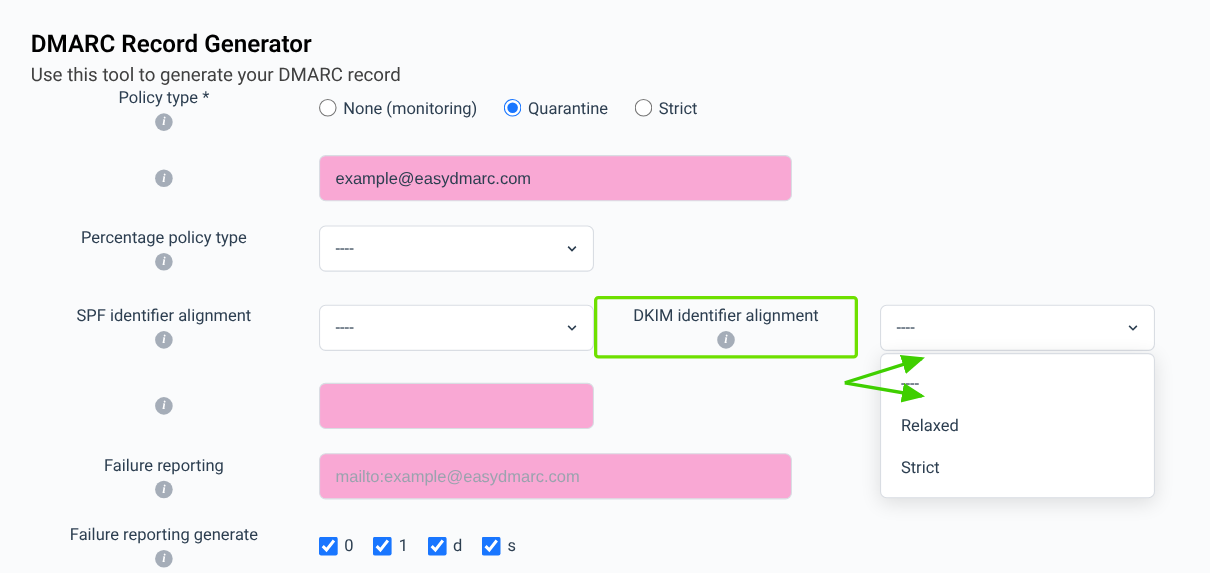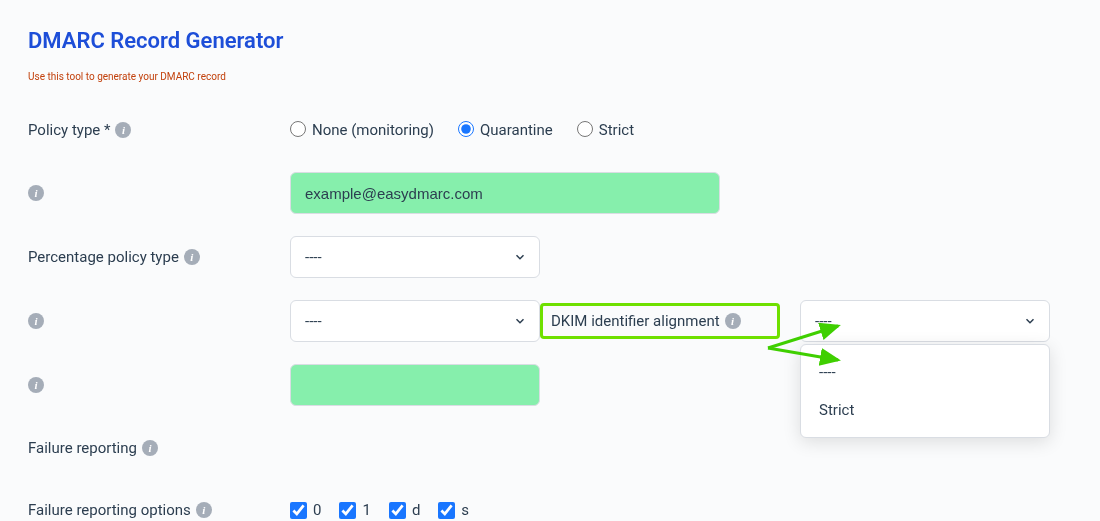--- a/index.html
+++ b/index.html
@@ -11,44 +11,44 @@
     }
     .container {
       width: 1100px;
       background: #fafbfc;
       padding: 28px 28px 40px 28px;
       position: relative;
     }
     .title {
       font-size: 22px;
       font-weight: 600;
-      color: #1d4ed8;
-      margin-bottom: 18px;
+      color: #000000;
+      margin-bottom: 6px;
     }
     .subtitle {
-      font-size: 10px;
-      color: #c2410c;
-      margin-bottom: 28px;
+      font-size: 17px;
+      color: #404040;
     }
     .form-row {
       display: flex;
       align-items: center;
       margin-bottom: 22px;
       min-height: 40px;
     }
     .label-cell {
       width: 250px;
       text-align: right;
       padding-right: 8px;
       font-size: 15px;
       color: #2c3e50;
       display: flex;
       align-items: center;
       justify-content: flex-start;
       gap: 5px;
+      flex-direction: column;
     }
     .label-cell.highlighted {
       border: 3px solid #6ee000;
       border-radius: 4px;
       padding: 6px 8px;
       margin-right: 4px;
     }
     .info-icon {
       display: inline-flex;
       align-items: center;
@@ -89,21 +89,21 @@
       cursor: pointer;
     }
     .text-input {
       width: 430px;
       height: 42px;
       padding: 8px 14px;
       border: 1px solid #d9dde3;
       border-radius: 6px;
       font-size: 15px;
       color: #2c3e50;
-      background: #86efac;
+      background: #f9a8d4;
     }
     .text-input::placeholder { color: #9aa3ae; }
     .text-input.narrow { width: 250px; }
     .select-wrap {
       position: relative;
       width: 250px;
     }
     .select-box {
       width: 100%;
       height: 42px;
@@ -229,20 +229,21 @@
               </svg>
           </span>
         </div>
       </div>
     </div>
   </div>
 
   <div class="two-col" style="margin-bottom:22px;">
     <div class="form-row">
       <div class="label-cell">
+        <span>SPF identifier alignment</span>
         <span class="info-icon">i</span>
       </div>
       <div class="control-cell">
         <div class="select-wrap">
           <div class="select-box">
             <span>----</span>
             <span class="chevron">
               <svg width="14" height="14" viewBox="0 0 24 24" fill="none" stroke="#2c3e50" stroke-width="2.5">
                   <polyline points="6 9 12 15 18 9"></polyline>
                 </svg>
@@ -261,20 +262,21 @@
           <div class="select-box">
             <span>----</span>
             <span class="chevron">
               <svg width="14" height="14" viewBox="0 0 24 24" fill="none" stroke="#2c3e50" stroke-width="2.5">
                   <polyline points="6 9 12 15 18 9"></polyline>
                 </svg>
             </span>
           </div>
           <div class="dropdown-menu">
             <div class="dropdown-item">----</div>
+            <div class="dropdown-item">Relaxed</div>
             <div class="dropdown-item">Strict</div>
           </div>
         </div>
       </div>
     </div>
   </div>
 
   <div class="two-col" style="margin-bottom:22px;">
     <div class="form-row">
       <div class="label-cell">
@@ -284,25 +286,28 @@
         <input class="text-input narrow" type="text" value="" style="">
       </div>
     </div>
   </div>
 
   <div class="form-row">
     <div class="label-cell">
       <span>Failure reporting</span>
       <span class="info-icon">i</span>
     </div>
-  </div>
-
-  <div class="form-row">
-    <div class="label-cell">
-      <span>Failure reporting options</span>
+    <div class="control-cell">
+      <input class="text-input" type="text" placeholder="mailto:example@easydmarc.com" style="">
+    </div>
+  </div>
+
+  <div class="form-row">
+    <div class="label-cell">
+      <span>Failure reporting generate</span>
       <span class="info-icon">i</span>
     </div>
     <div class="control-cell">
       <div class="checkbox-group">
         <label class="checkbox-item">
           <input type="checkbox" checked="" style="">
           <span>0</span>
         </label>
         <label class="checkbox-item">
           <input type="checkbox" checked="" style="">

